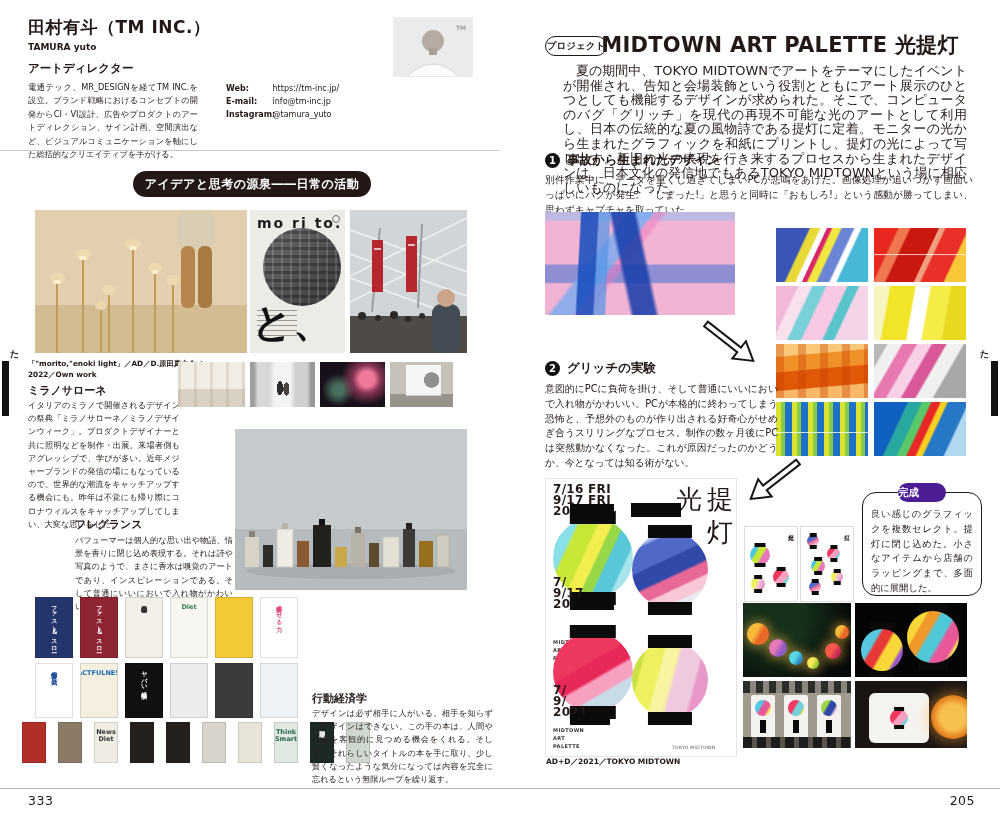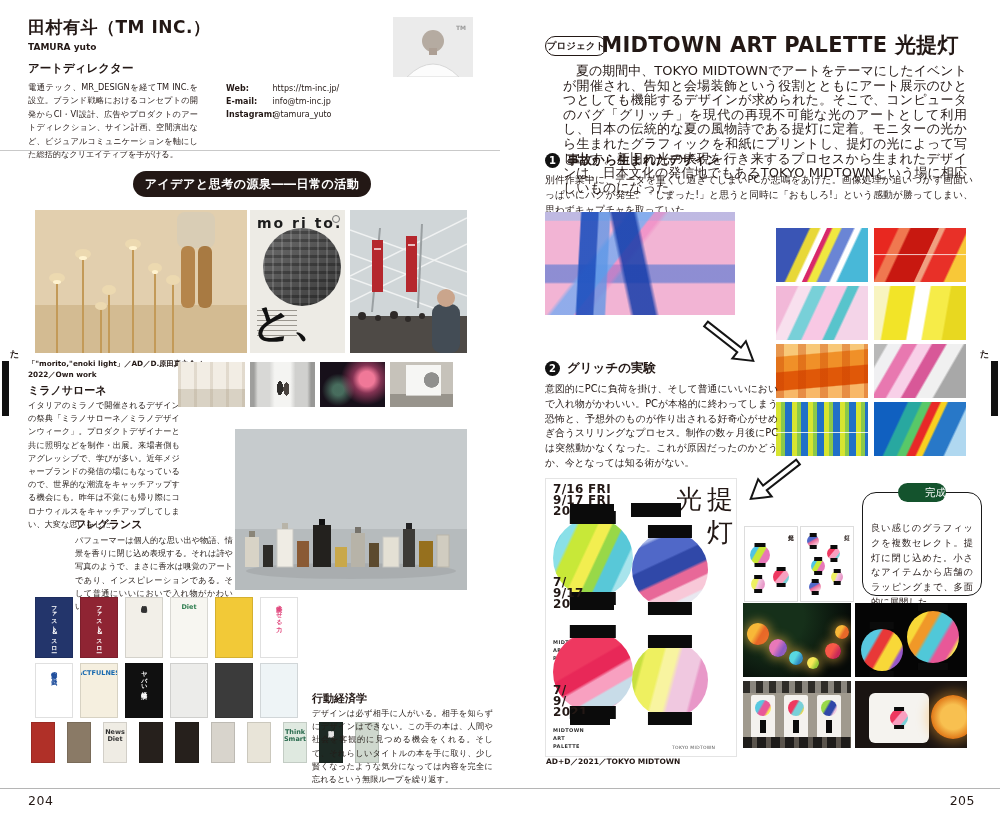--- a/index.html
+++ b/index.html
@@ -47,21 +47,21 @@
  radial-gradient(circle at 28% 62%,rgba(120,200,160,.5) 0 10%,transparent 30%),#17101a}
 .p2d{left:390px;top:362px;width:63px;height:45px;background:
  radial-gradient(circle at 66% 40%,#90908e 0 15%,transparent 16%),
  linear-gradient(#f6f6f4 0 0) 58% 22%/56% 68% no-repeat,
  linear-gradient(180deg,#c6c2ba 0 72%,#98948c 72%)}
 .perfume{left:235px;top:429px;width:232px;height:161px}
 
 .books{position:absolute;display:flex}
 .r1{left:35px;top:597px;gap:7px}
 .r2{left:35px;top:663px;gap:7px}
-.r3{left:31px;top:722px;gap:12px}
+.r3{left:22px;top:722px;gap:12px}
 .bk{position:relative;width:38px;height:61px;display:flex;justify-content:center;overflow:hidden;border:1px solid rgba(0,0,0,.12)}
 .r2 .bk{height:55px}
 .r3 .bk{width:24px;height:41px}
 .bk span{writing-mode:vertical-rl;text-orientation:upright;font-size:6px;font-weight:bold;line-height:1.1;margin-top:3px}
 .bk.hz span{writing-mode:horizontal-tb;font-size:6.5px;margin-top:6px;text-align:center}
 .c11{background:#23356b;color:#fff}.c12{background:#8f2433;color:#fff}
 .c13{background:#f2efe8;color:#333}.c14{background:#f7f6f1;color:#2e7d4f}
 .c15{background:#f2c937;color:#4a3a10}.c16{background:#fff;color:#e0457b}
 .c21{background:#fff;color:#1f4e9c}.c22{background:#f5efdf;color:#1a6bb0}
 .c23{background:#101010;color:#fff}.c24{background:#ececea}
@@ -121,22 +121,22 @@
 .tv{position:absolute;right:3px;top:3px;writing-mode:vertical-rl;text-orientation:upright;font-size:6px;line-height:1.1;font-family:"DejaVu Serif","Liberation Serif",serif}
 .mini{position:absolute;border-radius:50%;display:block}
 .mini::before,.mini::after{content:"";position:absolute;left:50%;transform:translateX(-50%);width:55%;height:4px;background:#0b0b0b}
 .mini::before{top:-2px}.mini::after{bottom:-2px}
 .mA{background:linear-gradient(120deg,#50c4e4 0 30%,#c8e838 35% 55%,#e878b8 60%)}
 .mB{background:linear-gradient(130deg,#ee3860 0 40%,#f8a0c0 45% 70%,#78d0d8 75%)}
 .mC{background:linear-gradient(110deg,#eef060 0 40%,#f0c8e0 50%,#e898c8 80%)}
 .mD{background:linear-gradient(150deg,#5068c8 0 40%,#e86898 50%,#f8c8d8 80%)}
 
 .done{position:absolute;left:862px;top:492px;width:120px;height:104px;border:1.5px solid #1a1a1a;border-radius:14px;background:#fff}
-.done-badge{position:absolute;left:50%;top:-10px;transform:translateX(-50%);width:48px;height:19px;border-radius:10px;background:#14532d;color:#fff;font-size:10.5px;font-weight:normal;text-align:right;line-height:19px}
-.done-body{margin:28px 8px 0;font-size:9.3px;line-height:14.8px;text-align:justify}
+.done-badge{position:absolute;left:50%;top:-10px;transform:translateX(-50%);width:48px;height:19px;border-radius:10px;background:#4c1d95;color:#fff;font-size:10.5px;font-weight:bold;text-align:left;line-height:19px}
+.done-body{margin:14px 8px 0;font-size:9.3px;line-height:14.8px;text-align:justify}
 
 .pA{left:743px;top:603px;width:108px;height:74px;background:radial-gradient(circle at 30% 20%,#16301a 0 30%,#060a08 80%)}
 .glow{position:absolute;border-radius:50%;box-shadow:0 0 10px 3px rgba(255,190,70,.45)}
 .gl1{background:linear-gradient(120deg,#f8b838 0 40%,#e86828 60%)}
 .gl2{background:linear-gradient(120deg,#e878b8 0 40%,#8858c8 70%)}
 .gl3{background:linear-gradient(120deg,#58d8e0 0 45%,#2888c8 75%)}
 .gl4{background:linear-gradient(120deg,#f8e858 0 45%,#98c838 75%)}
 .gl5{background:linear-gradient(120deg,#f85848 0 45%,#c82858 75%)}
 .pB{left:855px;top:603px;width:112px;height:74px;background:#050505}
 .lbA{left:52px;top:8px;width:52px;height:52px;background:linear-gradient(120deg,#f8d838 0 25%,#f09828 28% 40%,#50c8d8 45% 60%,#e85898 65% 80%,#f8e858 85%)}
@@ -520,21 +520,21 @@
         </div>
     </div>
     <div class="ph pD">
       <div class="coat">
           <span class="dot mini mB" style="width:18px;height:18px"></span>
         </div>
     </div>
   </section>
 
   <div class="foot-rule"></div>
-  <div class="pgnum pg-l">204</div>
+  <div class="pgnum pg-l">333</div>
   <div class="pgnum pg-r">205</div>
 
   <span class="tabchar" style="left:10px;top:348px">た</span>
   <div class="tabbar" style="left:2px;top:361px"></div>
   <span class="tabchar" style="left:980px;top:348px">た</span>
   <div class="tabbar" style="left:991px;top:361px"></div>
 
 </div>
 
 </body></html>

